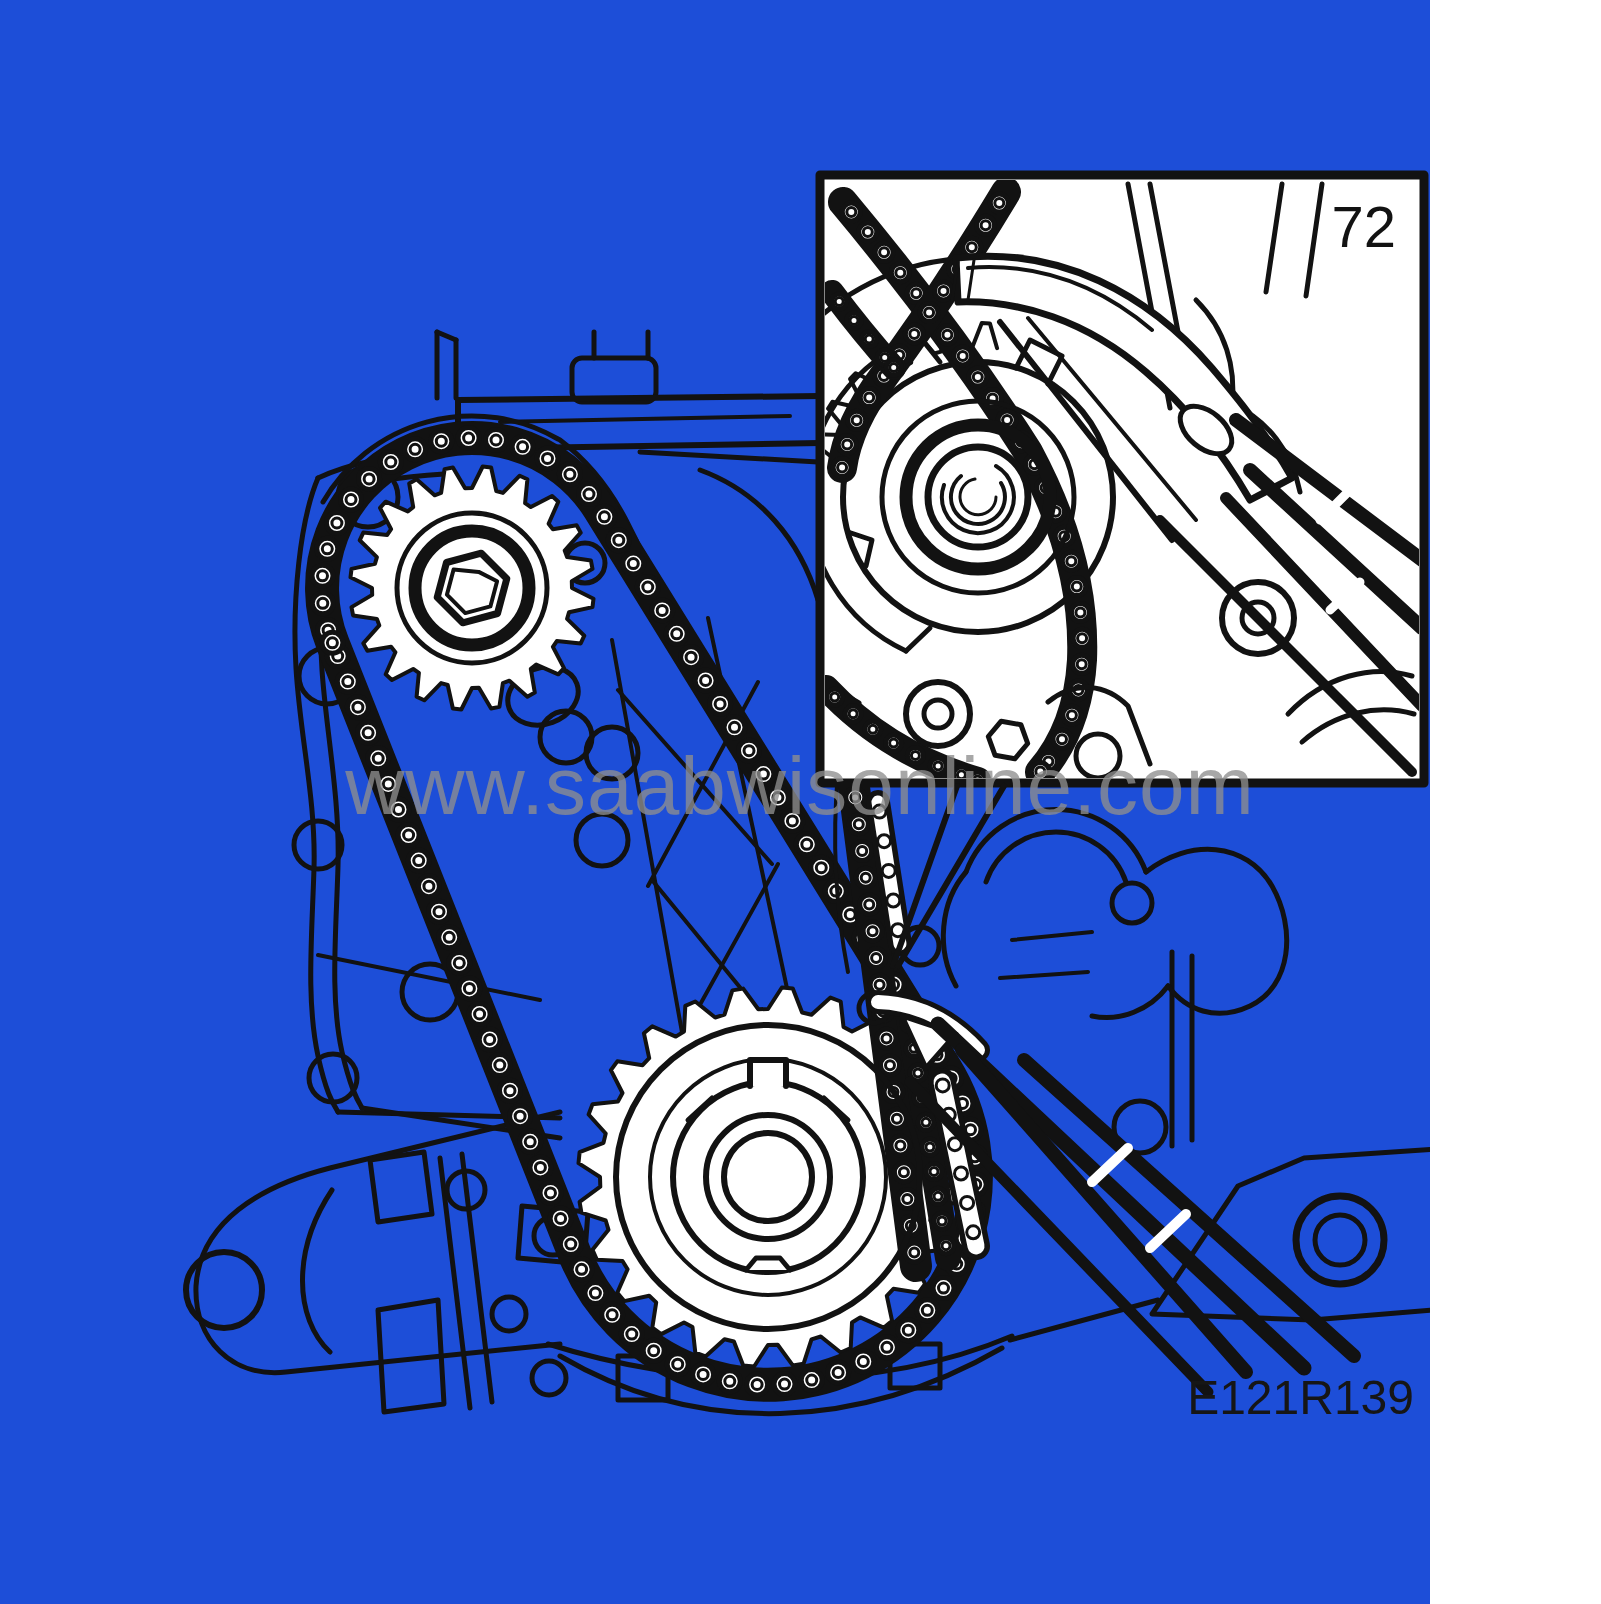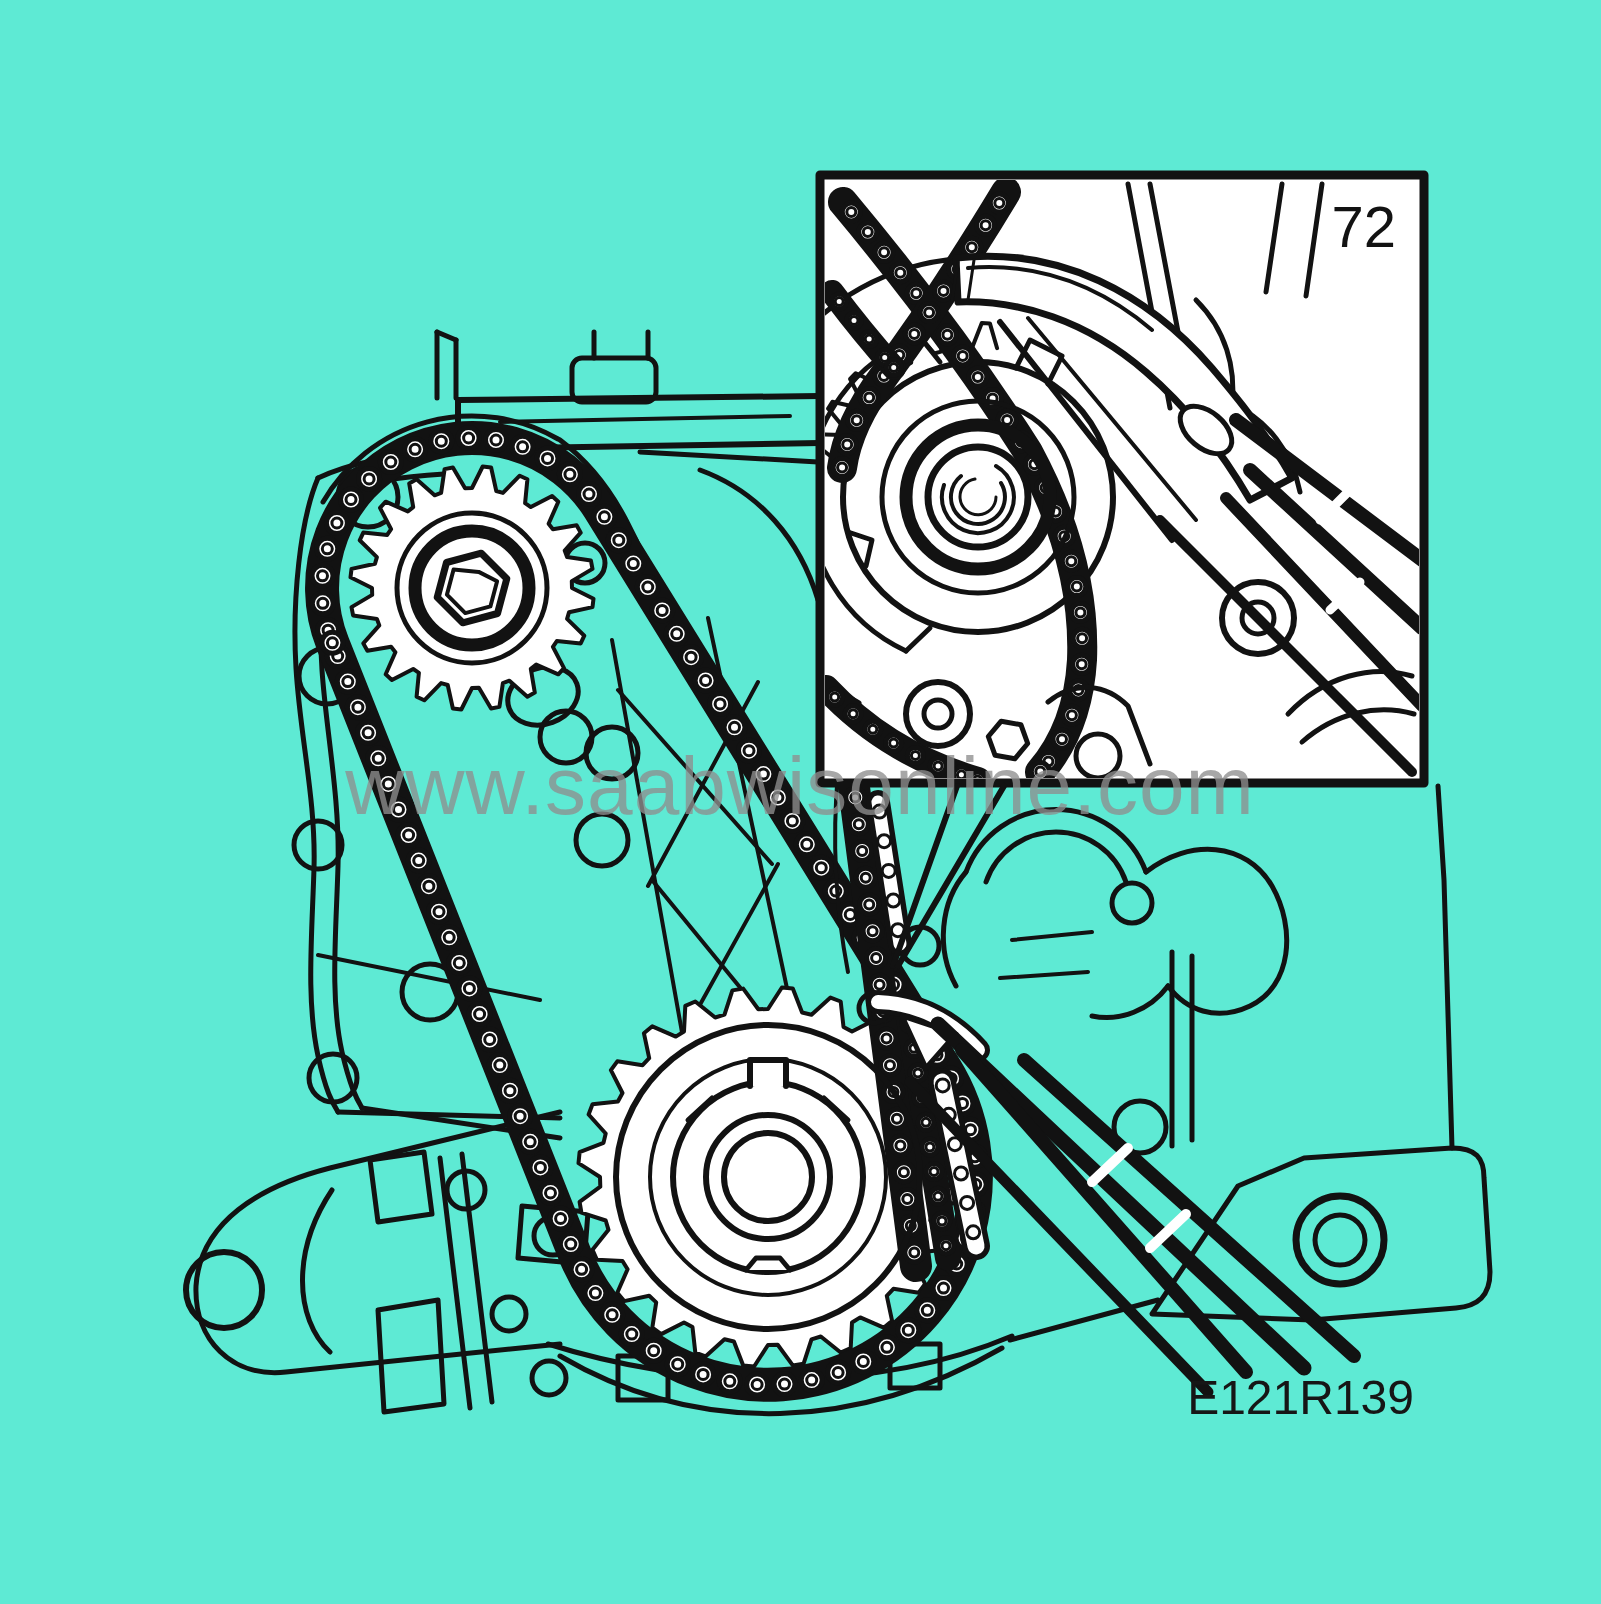--- a/index.html
+++ b/index.html
@@ -1,16 +1,16 @@
 <!DOCTYPE html>
 <html><head>
 <meta charset="utf-8">
 <style>
   html,body{margin:0;padding:0;background:#ffffff;}
-  .page{position:relative;width:1601px;height:1604px;background:#5eead4;overflow:hidden;
+  .page{position:relative;width:1430px;height:1604px;background:#1d4ed8;overflow:hidden;
         font-family:"Liberation Sans",sans-serif;text-decoration:underline;}
   svg{display:block;}
   text{font-family:"Liberation Sans",sans-serif;}
   .wm{font-size:82px;fill-opacity:.78;letter-spacing:1px;}
   .figno{font-size:58px;fill:#121212;}
   .refcode{font-size:48px;fill:#161616;}
 </style>
 </head>
 <body>
 

